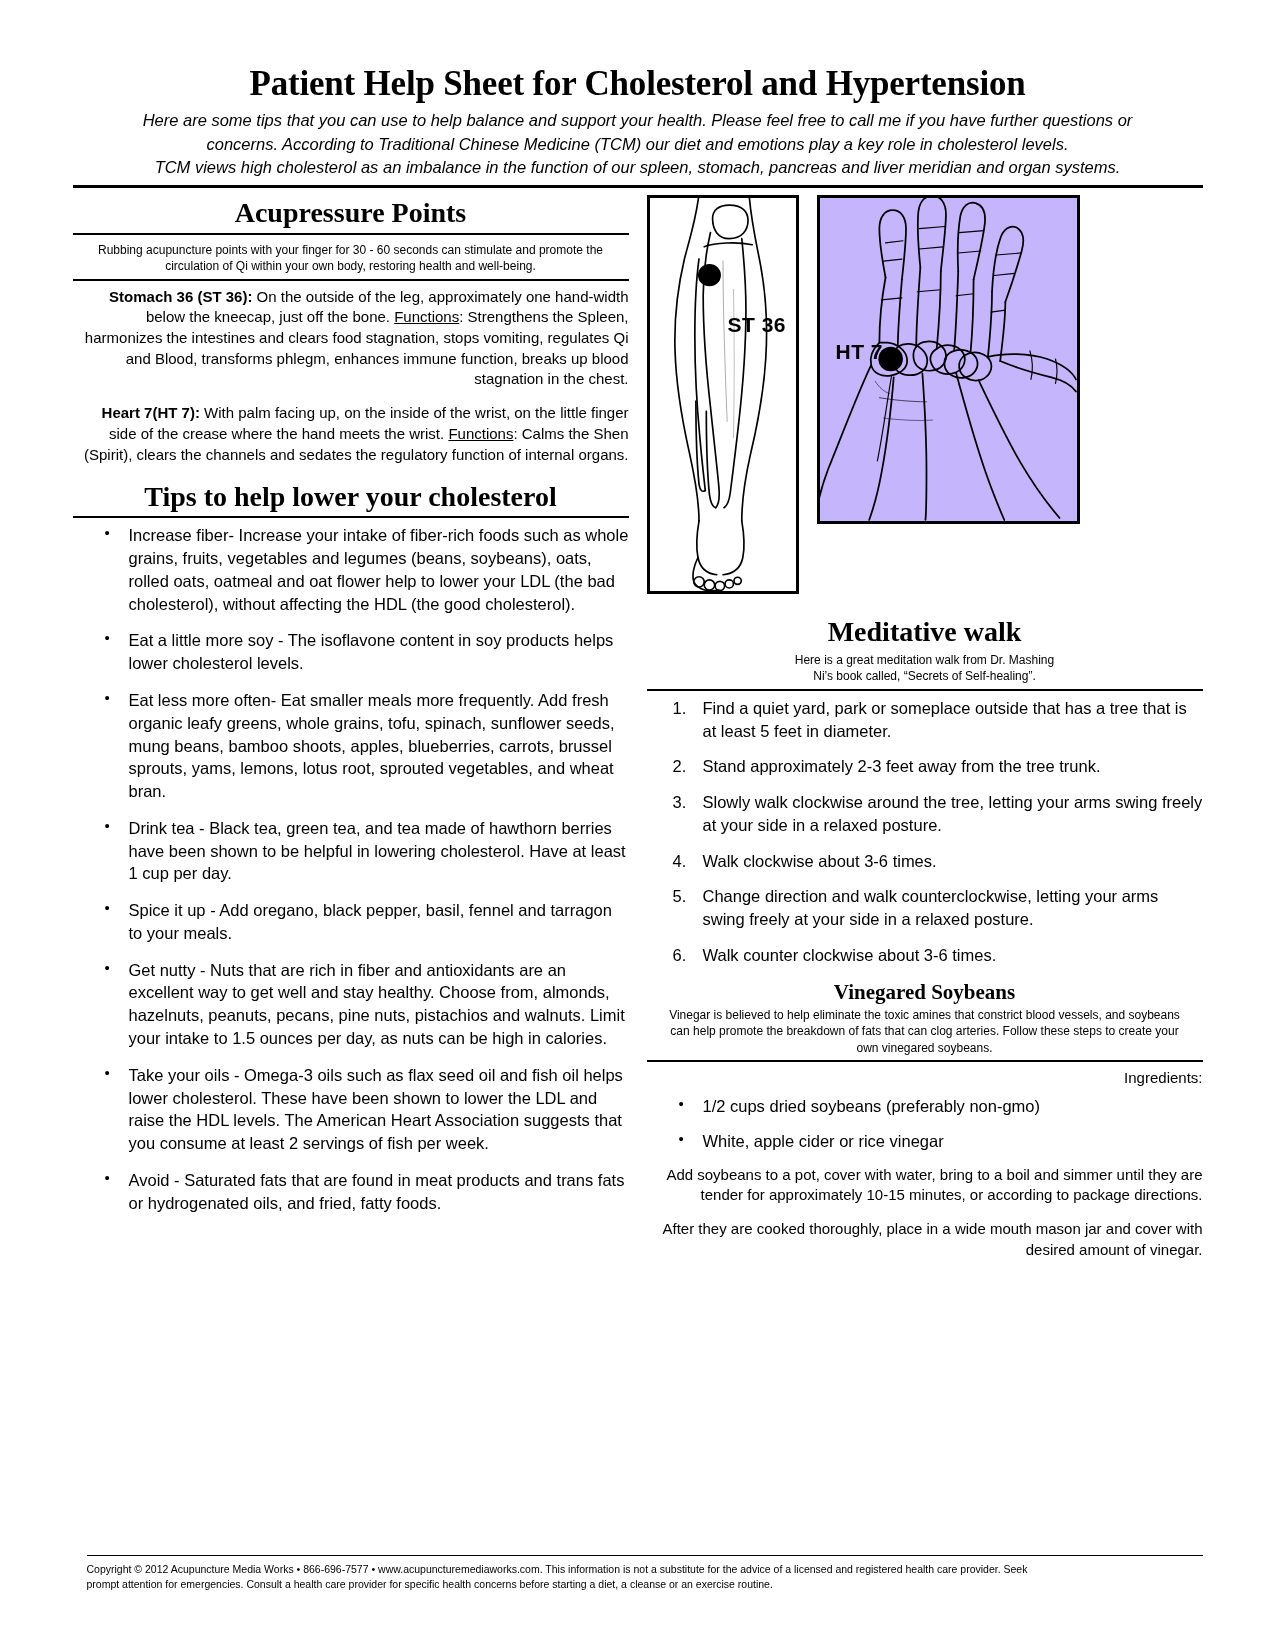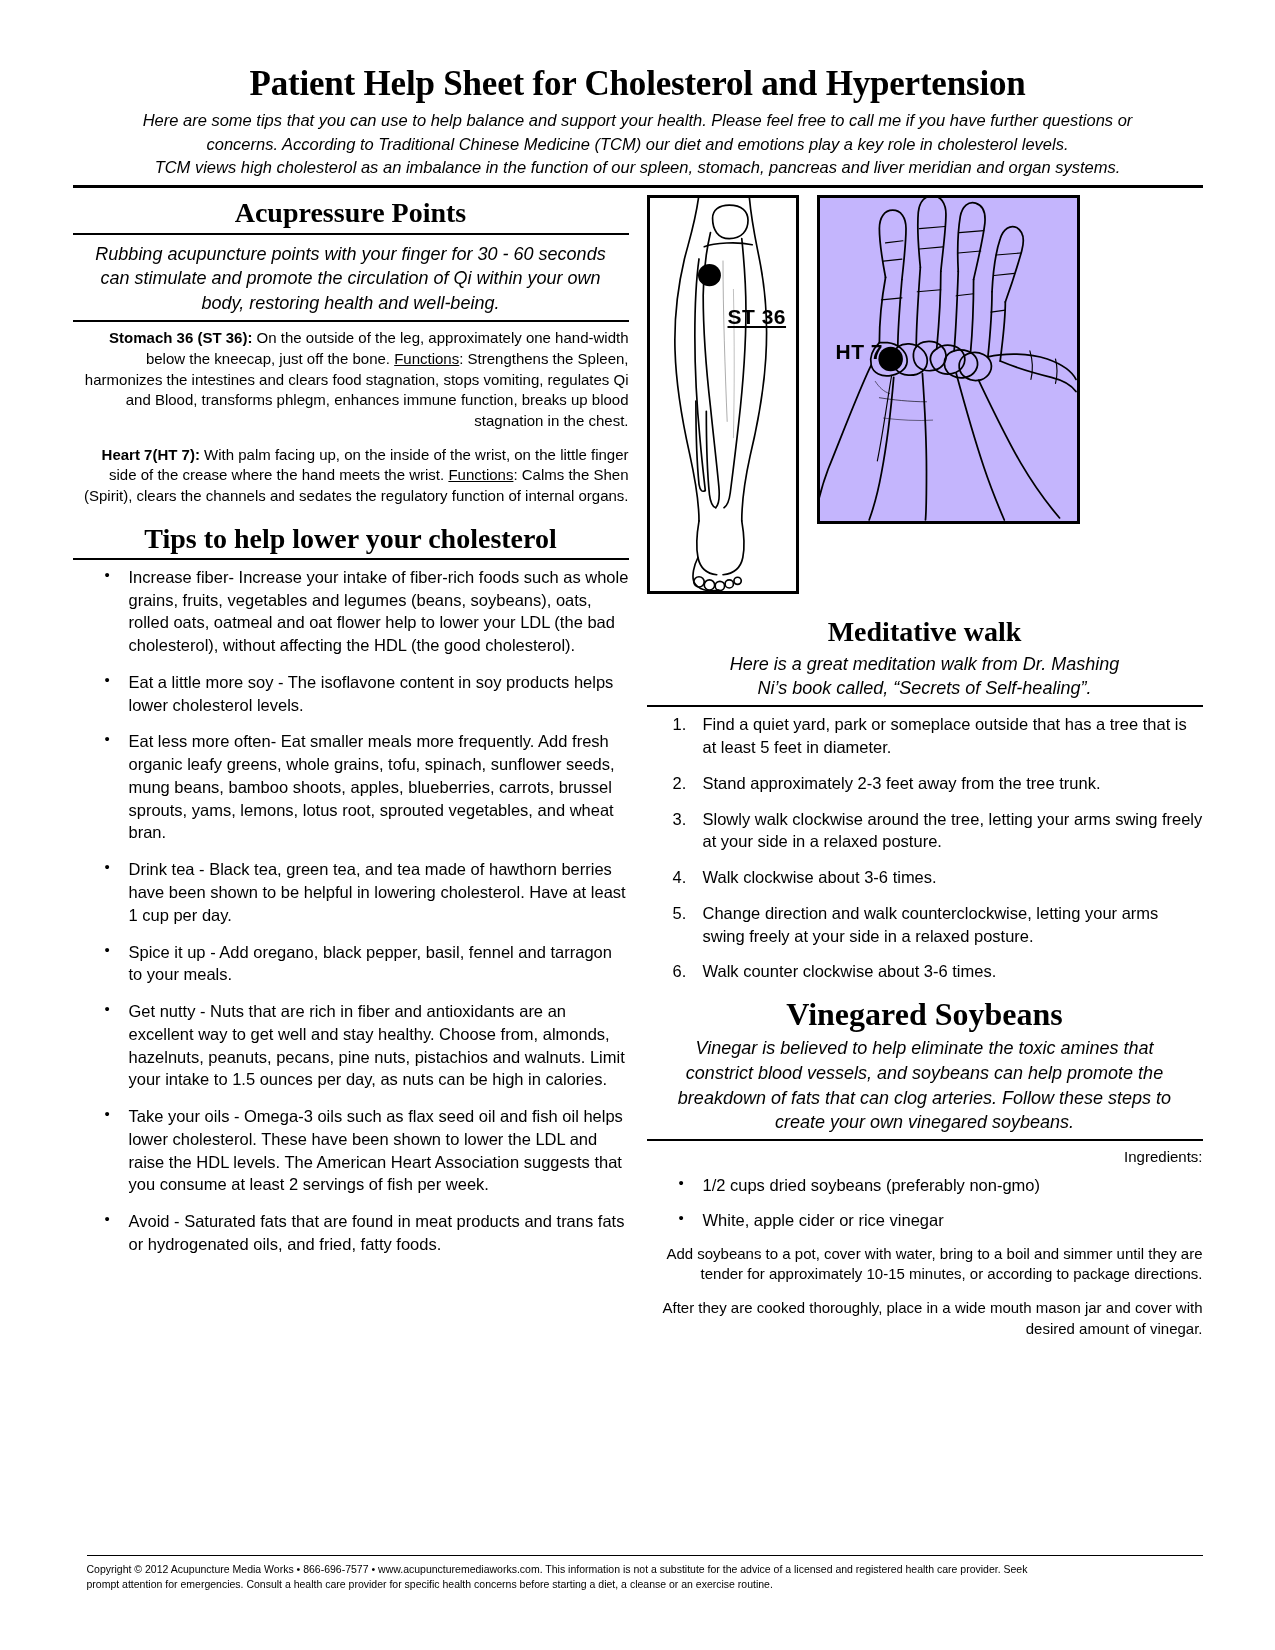--- a/index.html
+++ b/index.html
@@ -76,27 +76,26 @@
 
   
   .section-head {
     font-family: Liberation Serif, serif;
     font-weight: bold;
     font-size: 28px;
     text-align: center;
     line-height: 1.15;
     margin: 2px 0 3px 0;
   }
-  .section-head.sm { font-size: 32px; }
+  .section-head.sm { font-size: 21px; }
   .section-sub {
     text-align: center;
-    font-size: 18px;
+    font-size: 12px;
     line-height: 1.38;
     margin: 0 14px;
-    font-style: italic;
   }
 
   
   .para {
     font-size: 15px;
     line-height: 1.38;
     margin: 0 0 13px 0;
     text-align: right;
   }
   .para b { font-weight: bold; }
@@ -291,21 +290,21 @@
               <ellipse cx="67" cy="382" rx="4.5" ry="4.5"></ellipse>
               <ellipse cx="76" cy="380" rx="4" ry="4"></ellipse>
               <ellipse cx="84" cy="377" rx="3.5" ry="3.5"></ellipse>
 
               <path d="M70 62 C70 110 72 170 74 220" stroke-width="0.7" opacity="0.45"></path>
               <path d="M80 90 C81 140 81 190 80 236" stroke-width="0.7" opacity="0.35"></path>
             </g>
 
             <circle cx="57" cy="76" r="11" fill="#000"></circle>
           </svg>
-          <span class="fig-label" style="left:78px; top:107px;text-decoration:underline;">ST 36</span>
+          <span class="fig-label" style="left:78px; top:115px;">ST 36</span>
         </div>
 
         <div class="fig-hand">
           <svg class="fig-svg" viewBox="0 0 251 317" preserveAspectRatio="none">
             <g fill="none" stroke="#000" stroke-width="1.7" stroke-linejoin="round" stroke-linecap="round">
 
               <path d="M64 78 C61 62 58 44 58 30 C58 19 63 12 71 12 C79 12 84 19 84 30 C84 44 82 62 80 80"></path>
               <path d="M64 44 L81 42" stroke-width="1.1"></path>
               <path d="M62 62 L80 60" stroke-width="1.1"></path>
 

